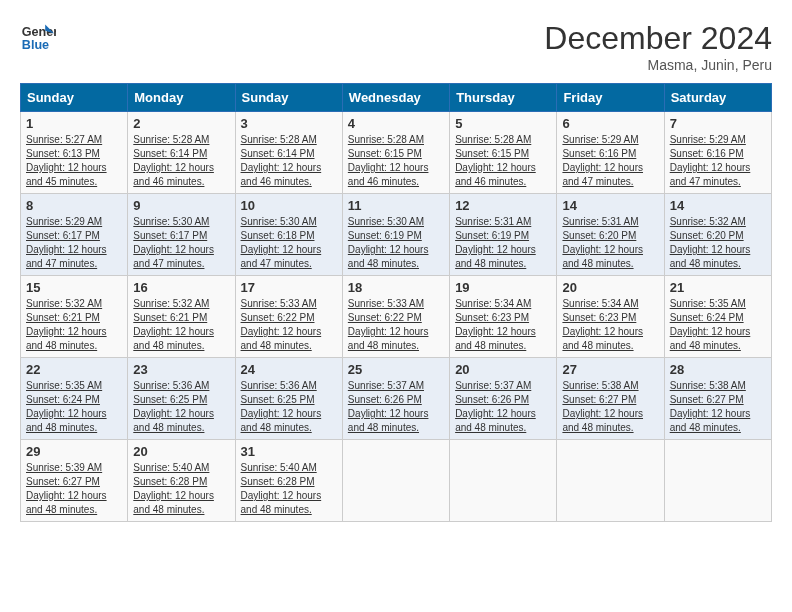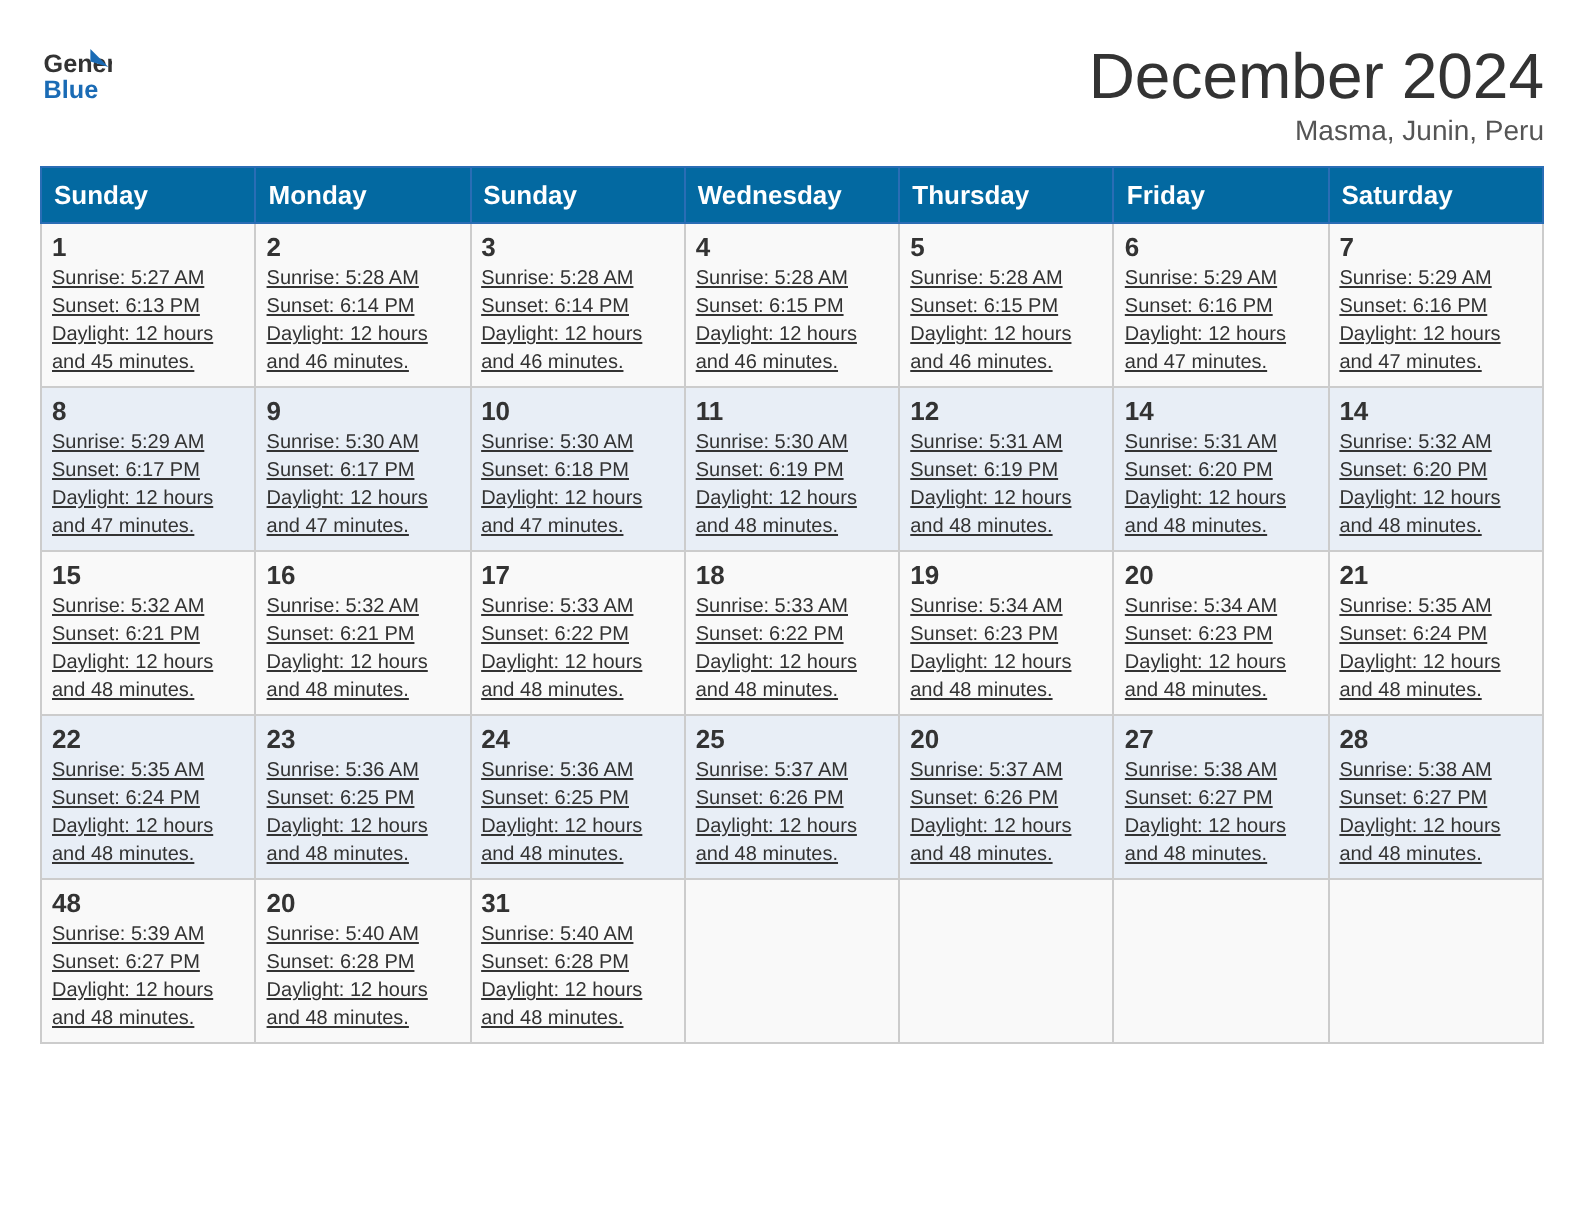--- a/index.html
+++ b/index.html
@@ -230,21 +230,21 @@
         <span class="day-num">27</span>
         <span class="day-info">Sunrise: 5:38 AM<br>Sunset: 6:27 PM<br>Daylight: 12 hours and 48 minutes.</span>
       </td>
         <td>
         <span class="day-num">28</span>
         <span class="day-info">Sunrise: 5:38 AM<br>Sunset: 6:27 PM<br>Daylight: 12 hours and 48 minutes.</span>
       </td>
       </tr>
       <tr>
         <td>
-        <span class="day-num">48</span>
+        <span class="day-num">29</span>
         <span class="day-info">Sunrise: 5:39 AM<br>Sunset: 6:27 PM<br>Daylight: 12 hours and 48 minutes.</span>
       </td>
         <td>
         <span class="day-num">20</span>
         <span class="day-info">Sunrise: 5:40 AM<br>Sunset: 6:28 PM<br>Daylight: 12 hours and 48 minutes.</span>
       </td>
         <td>
         <span class="day-num">31</span>
         <span class="day-info">Sunrise: 5:40 AM<br>Sunset: 6:28 PM<br>Daylight: 12 hours and 48 minutes.</span>
       </td>

